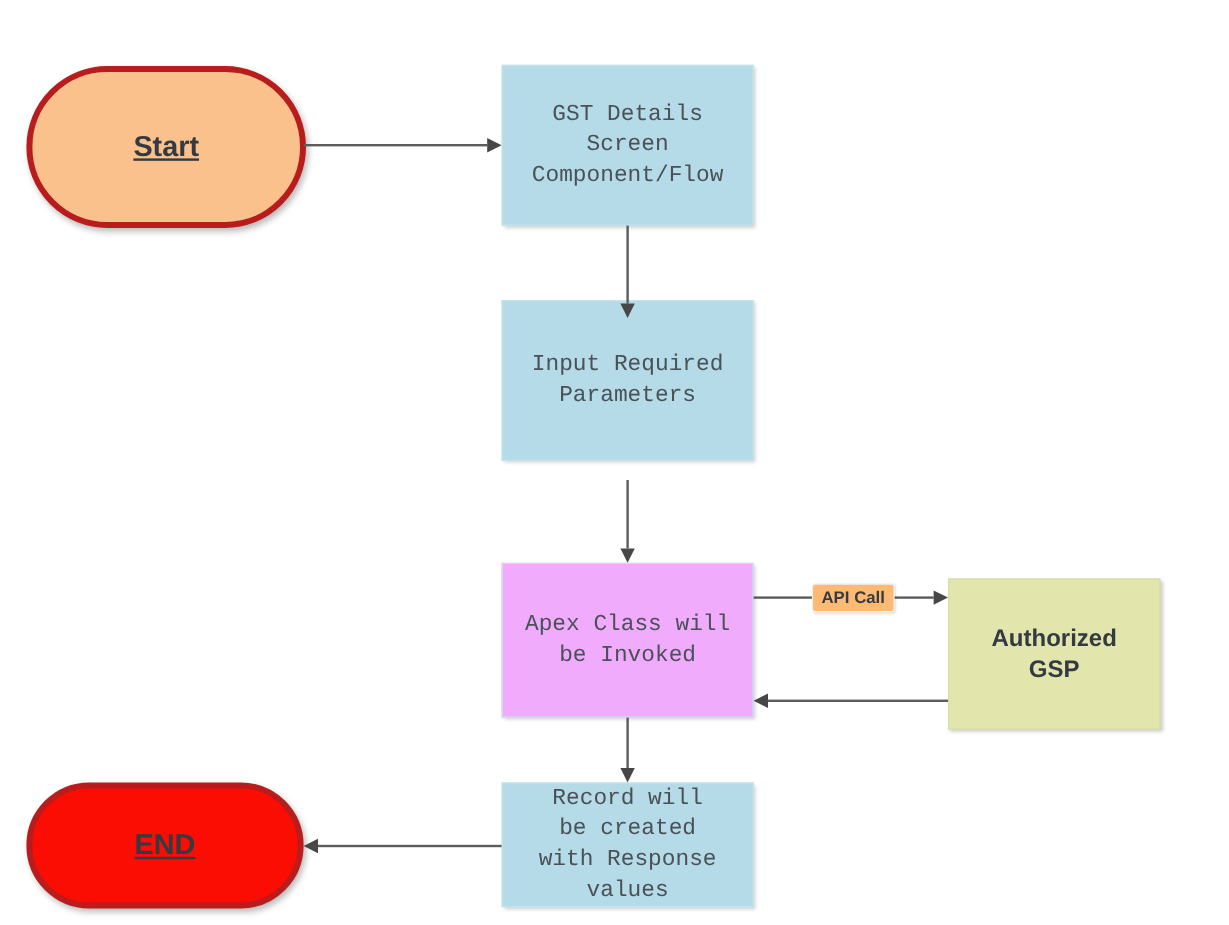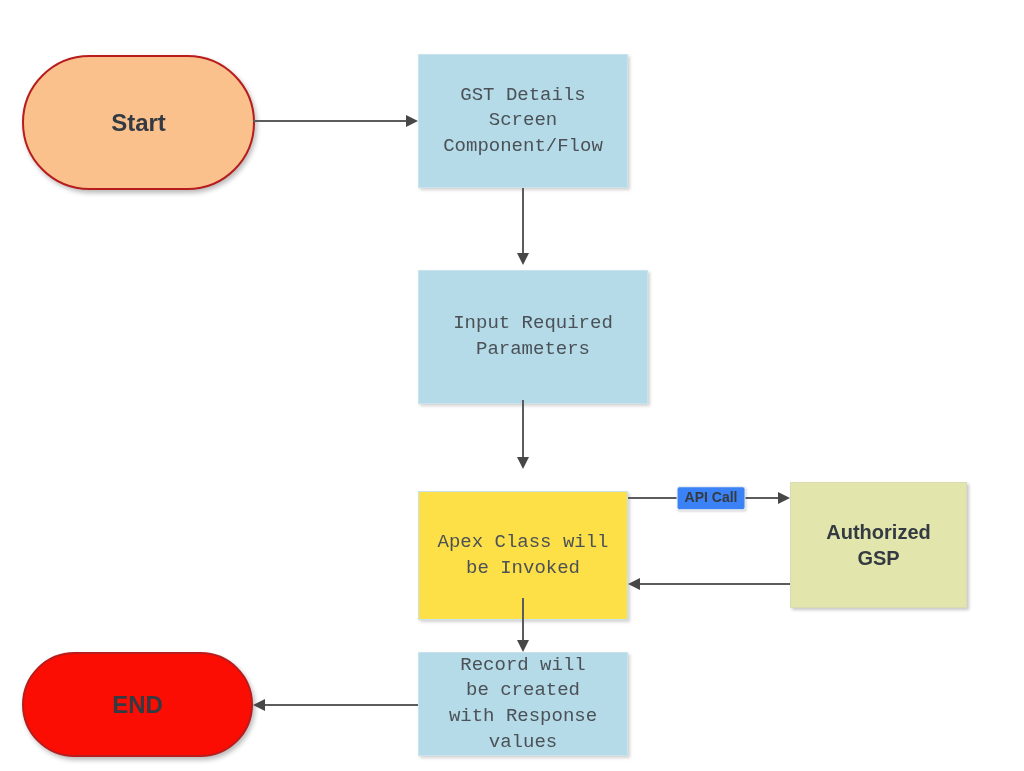--- a/index.html
+++ b/index.html
@@ -13,62 +13,63 @@
     overflow: hidden;
   }
   .node {
     position: absolute;
     display: flex;
     align-items: center;
     justify-content: center;
     text-align: center;
   }
   .terminator {
-    border: 2px solid #b91c1c;
+    border: 5px solid #b91c1c;
     box-shadow: 2px 3px 5px rgba(0,0,0,0.28);
     font-weight: bold;
     font-size: 24px;
     color: #333a42;
+    text-decoration: underline;
   }
   .process {
     border: 1px solid #c9e3ec;
     box-shadow: 2px 2px 3px rgba(0,0,0,0.18);
     font-size: 19px;
     color: #4b5157;
     line-height: 1.35;
     font-family: Liberation Mono, monospace;
   }
   .external {
     border: 1px solid #d9dcb0;
     box-shadow: 2px 2px 3px rgba(0,0,0,0.22);
     font-weight: bold;
     font-size: 20px;
     color: #333a42;
     line-height: 1.3;
   }
   .node-start   { left: 22px;  top: 55px;  width: 233px; height: 135px; border-radius: 68px; }
   .node-gst     { left: 418px; top: 54px;  width: 210px; height: 134px; padding: 0 10px; }
-  .node-input   { left: 418px; top: 270px; width: 230px; height: 134px; padding: 16px 10px; }
+  .node-input   { left: 418px; top: 250px; width: 210px; height: 134px; padding: 16px 10px; }
   .node-apex    { left: 418px; top: 469px; width: 210px; height: 129px; padding: 0 10px; }
   .node-gsp     { left: 790px; top: 482px; width: 177px; height: 126px; padding: 16px 20px; }
   .node-record  { left: 418px; top: 652px; width: 210px; height: 104px; padding: 0 28px; }
   .node-end     { left: 22px;  top: 652px; width: 231px; height: 105px; border-radius: 53px; }
 
   .edge-line { position: absolute; background: #5c5c5c; }
   .edge-line.h { height: 2px; }
   .edge-line.v { width: 2px; }
   .arrowhead { position: absolute; width: 0; height: 0; }
   .arrowhead.right { border-top: 6px solid transparent; border-bottom: 6px solid transparent; border-left: 12px solid #474747; }
   .arrowhead.left  { border-top: 6px solid transparent; border-bottom: 6px solid transparent; border-right: 12px solid #474747; }
   .arrowhead.down  { border-left: 6px solid transparent; border-right: 6px solid transparent; border-top: 12px solid #474747; }
 
   .edge-label {
     position: absolute;
     transform: translate(-50%, -50%);
-    background: #3b82f6;
+    background: #fdba74;
     border: 1px solid #eef0f2;
     border-radius: 3px;
     box-shadow: 1px 1px 2px rgba(0,0,0,0.12);
     font-weight: bold;
     font-size: 14px;
     color: #353b41;
     text-align: center;
     padding: 2px 7px;
     line-height: 1.25;
     white-space: nowrap;
@@ -85,21 +86,21 @@
   </div>
 
   <div class="node process node-gst" style="background: rgb(180, 219, 231);">
     <span>GST Details Screen Component/Flow</span>
   </div>
 
   <div class="node process node-input" style="background: rgb(180, 219, 231);">
     <span>Input Required Parameters</span>
   </div>
 
-  <div class="node process node-apex" style="background: #fde047; margin-top: 22px;">
+  <div class="node process node-apex" style="background: #f0abfc;">
     <span>Apex Class will be Invoked</span>
   </div>
 
   <div class="node external node-gsp" style="background: rgb(226, 230, 172);">
     <span>Authorized GSP</span>
   </div>
 
   <div class="node process node-record" style="background: rgb(180, 219, 231);">
     <span>Record will be created with Response values</span>
   </div>

